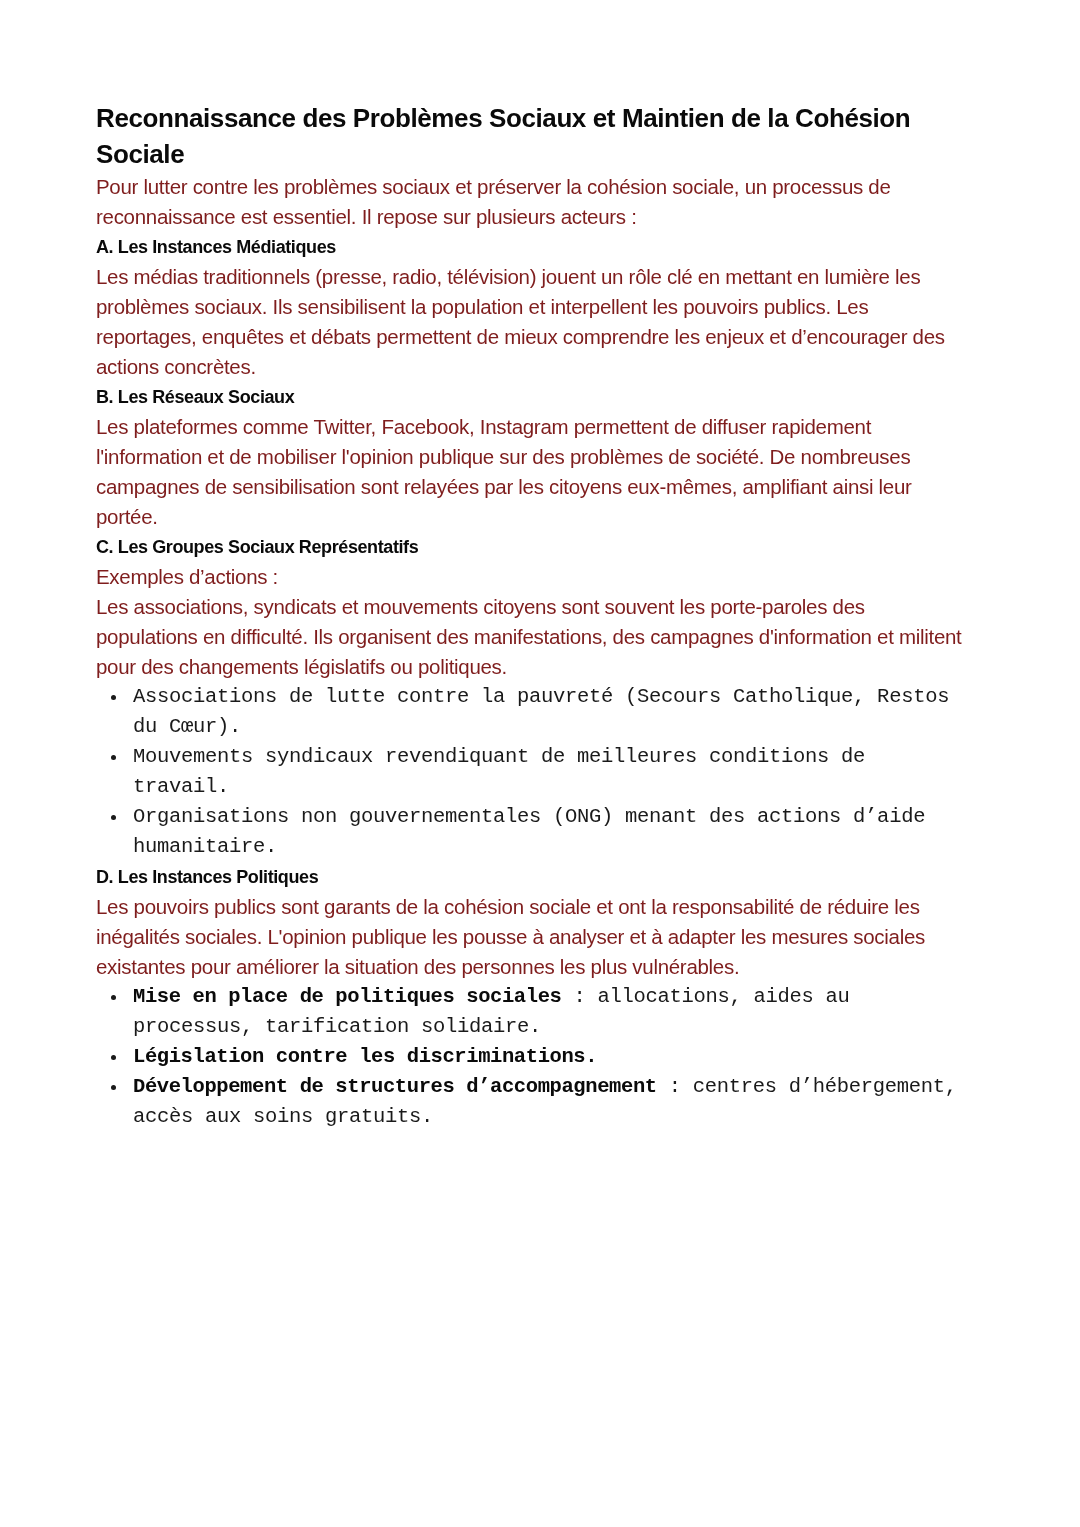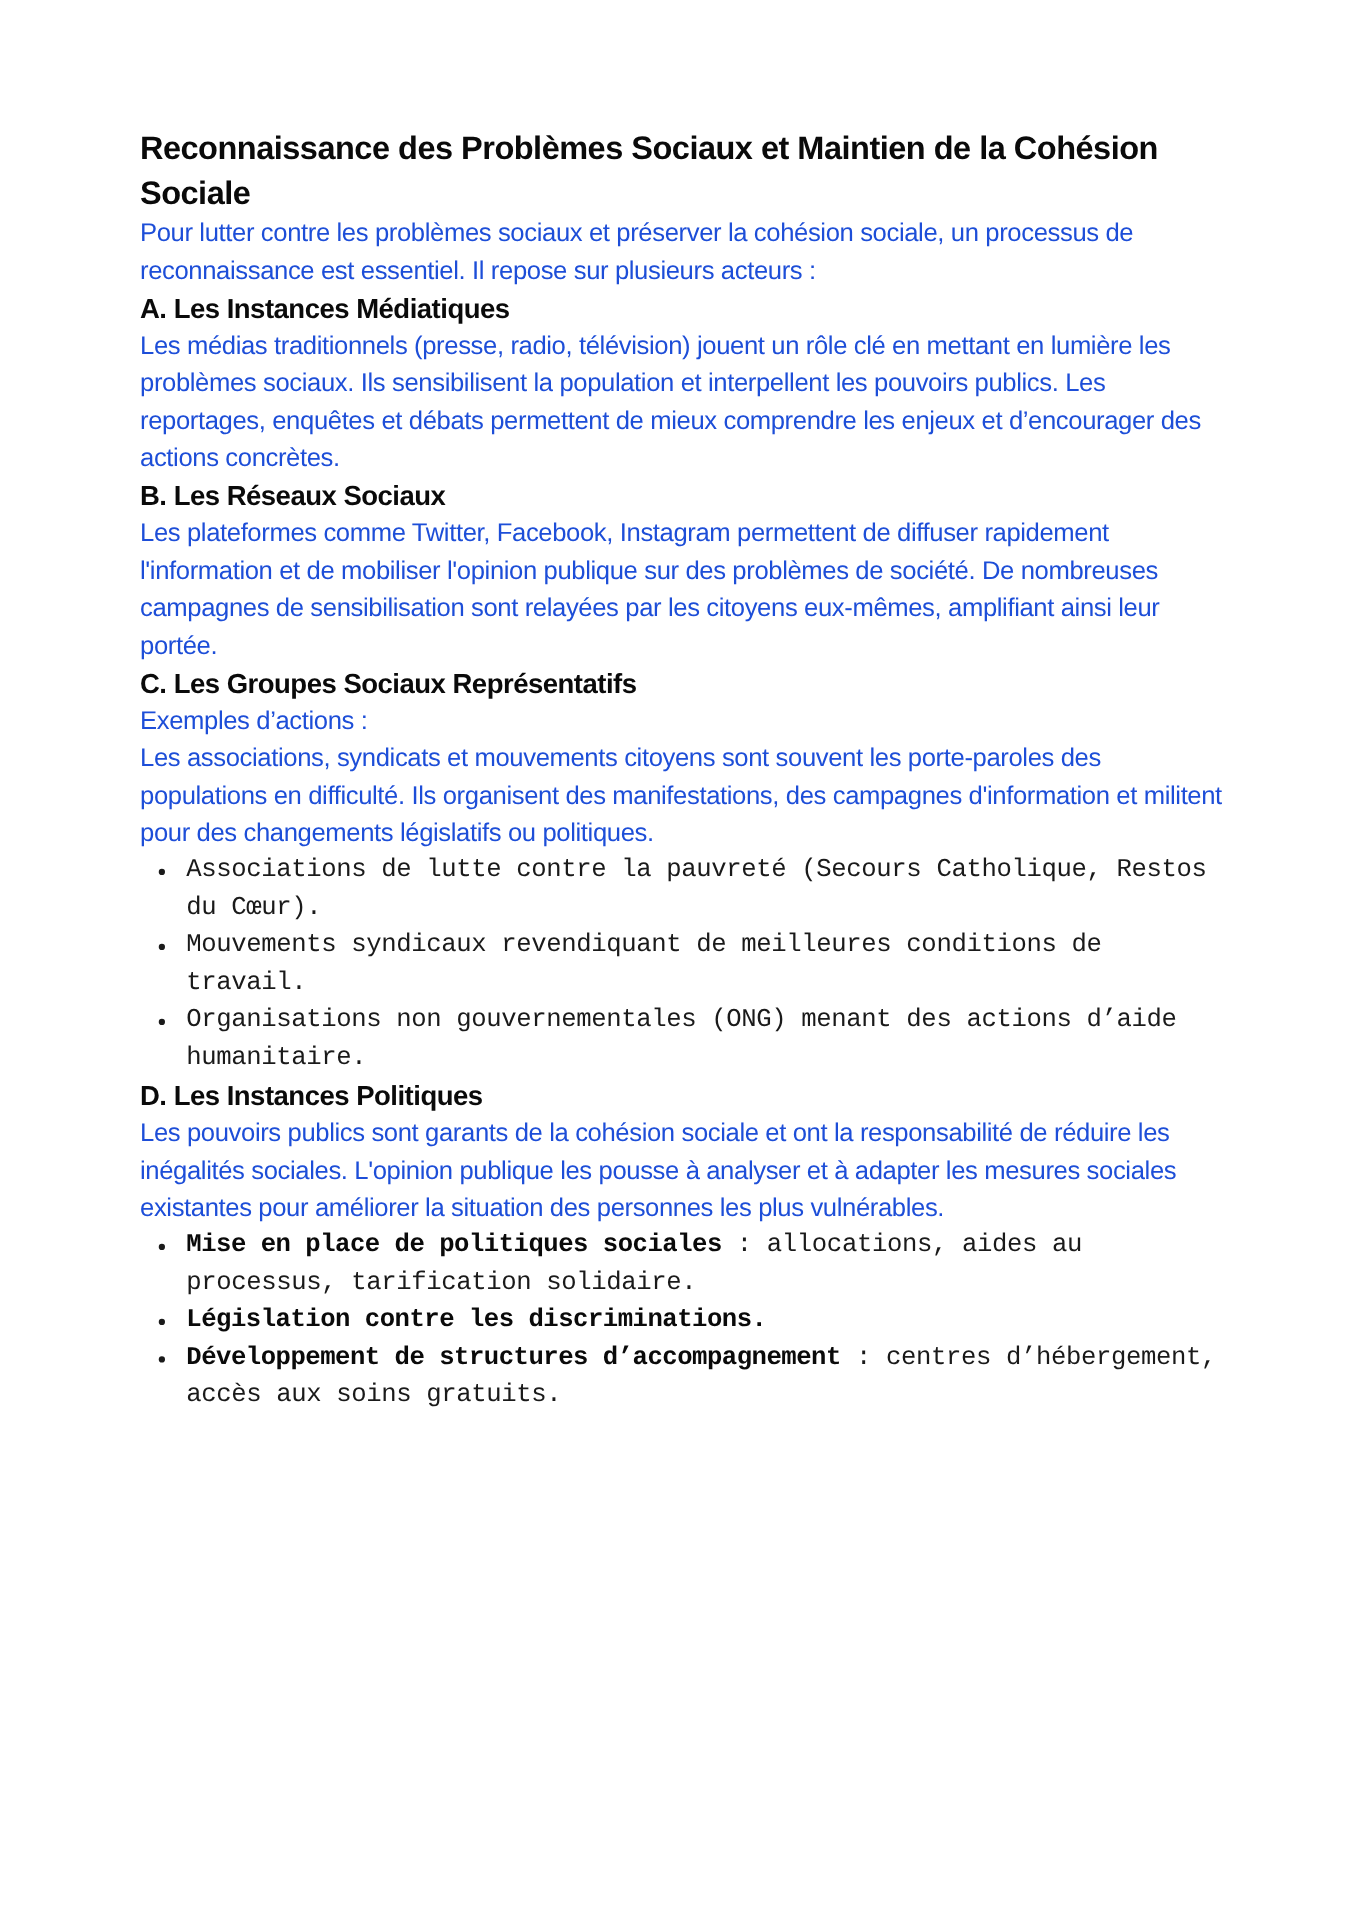--- a/index.html
+++ b/index.html
@@ -10,42 +10,42 @@
     body {
       width: 1080px;
       height: 1527px;
       position: relative;
       overflow: hidden;
       color: #111111;
       font-family: "Liberation Sans", "DejaVu Sans", sans-serif;
     }
     .page {
       position: absolute;
-      left: 112px;
+      left: 96px;
       top: 100px;
       width: 870px;
     }
     .title {
       font-weight: bold;
       font-size: 26px;
       line-height: 36px;
       margin: 0;
       letter-spacing: -0.4px;
       color: #0a0a0a;
     }
     .para {
       font-size: 20.5px;
       line-height: 30px;
       margin: 0;
       letter-spacing: -0.3px;
-      color: #1d4ed8;
+      color: #7f1d1d;
     }
     .section-heading {
       font-weight: bold;
-      font-size: 22px;
+      font-size: 18px;
       line-height: 30px;
       margin: 0;
       letter-spacing: -0.4px;
       color: #0a0a0a;
     }
     ul.bullets {
       list-style: none;
       margin: 0;
       padding: 0 0 0 37px;
       font-family: Liberation Mono, monospace;

